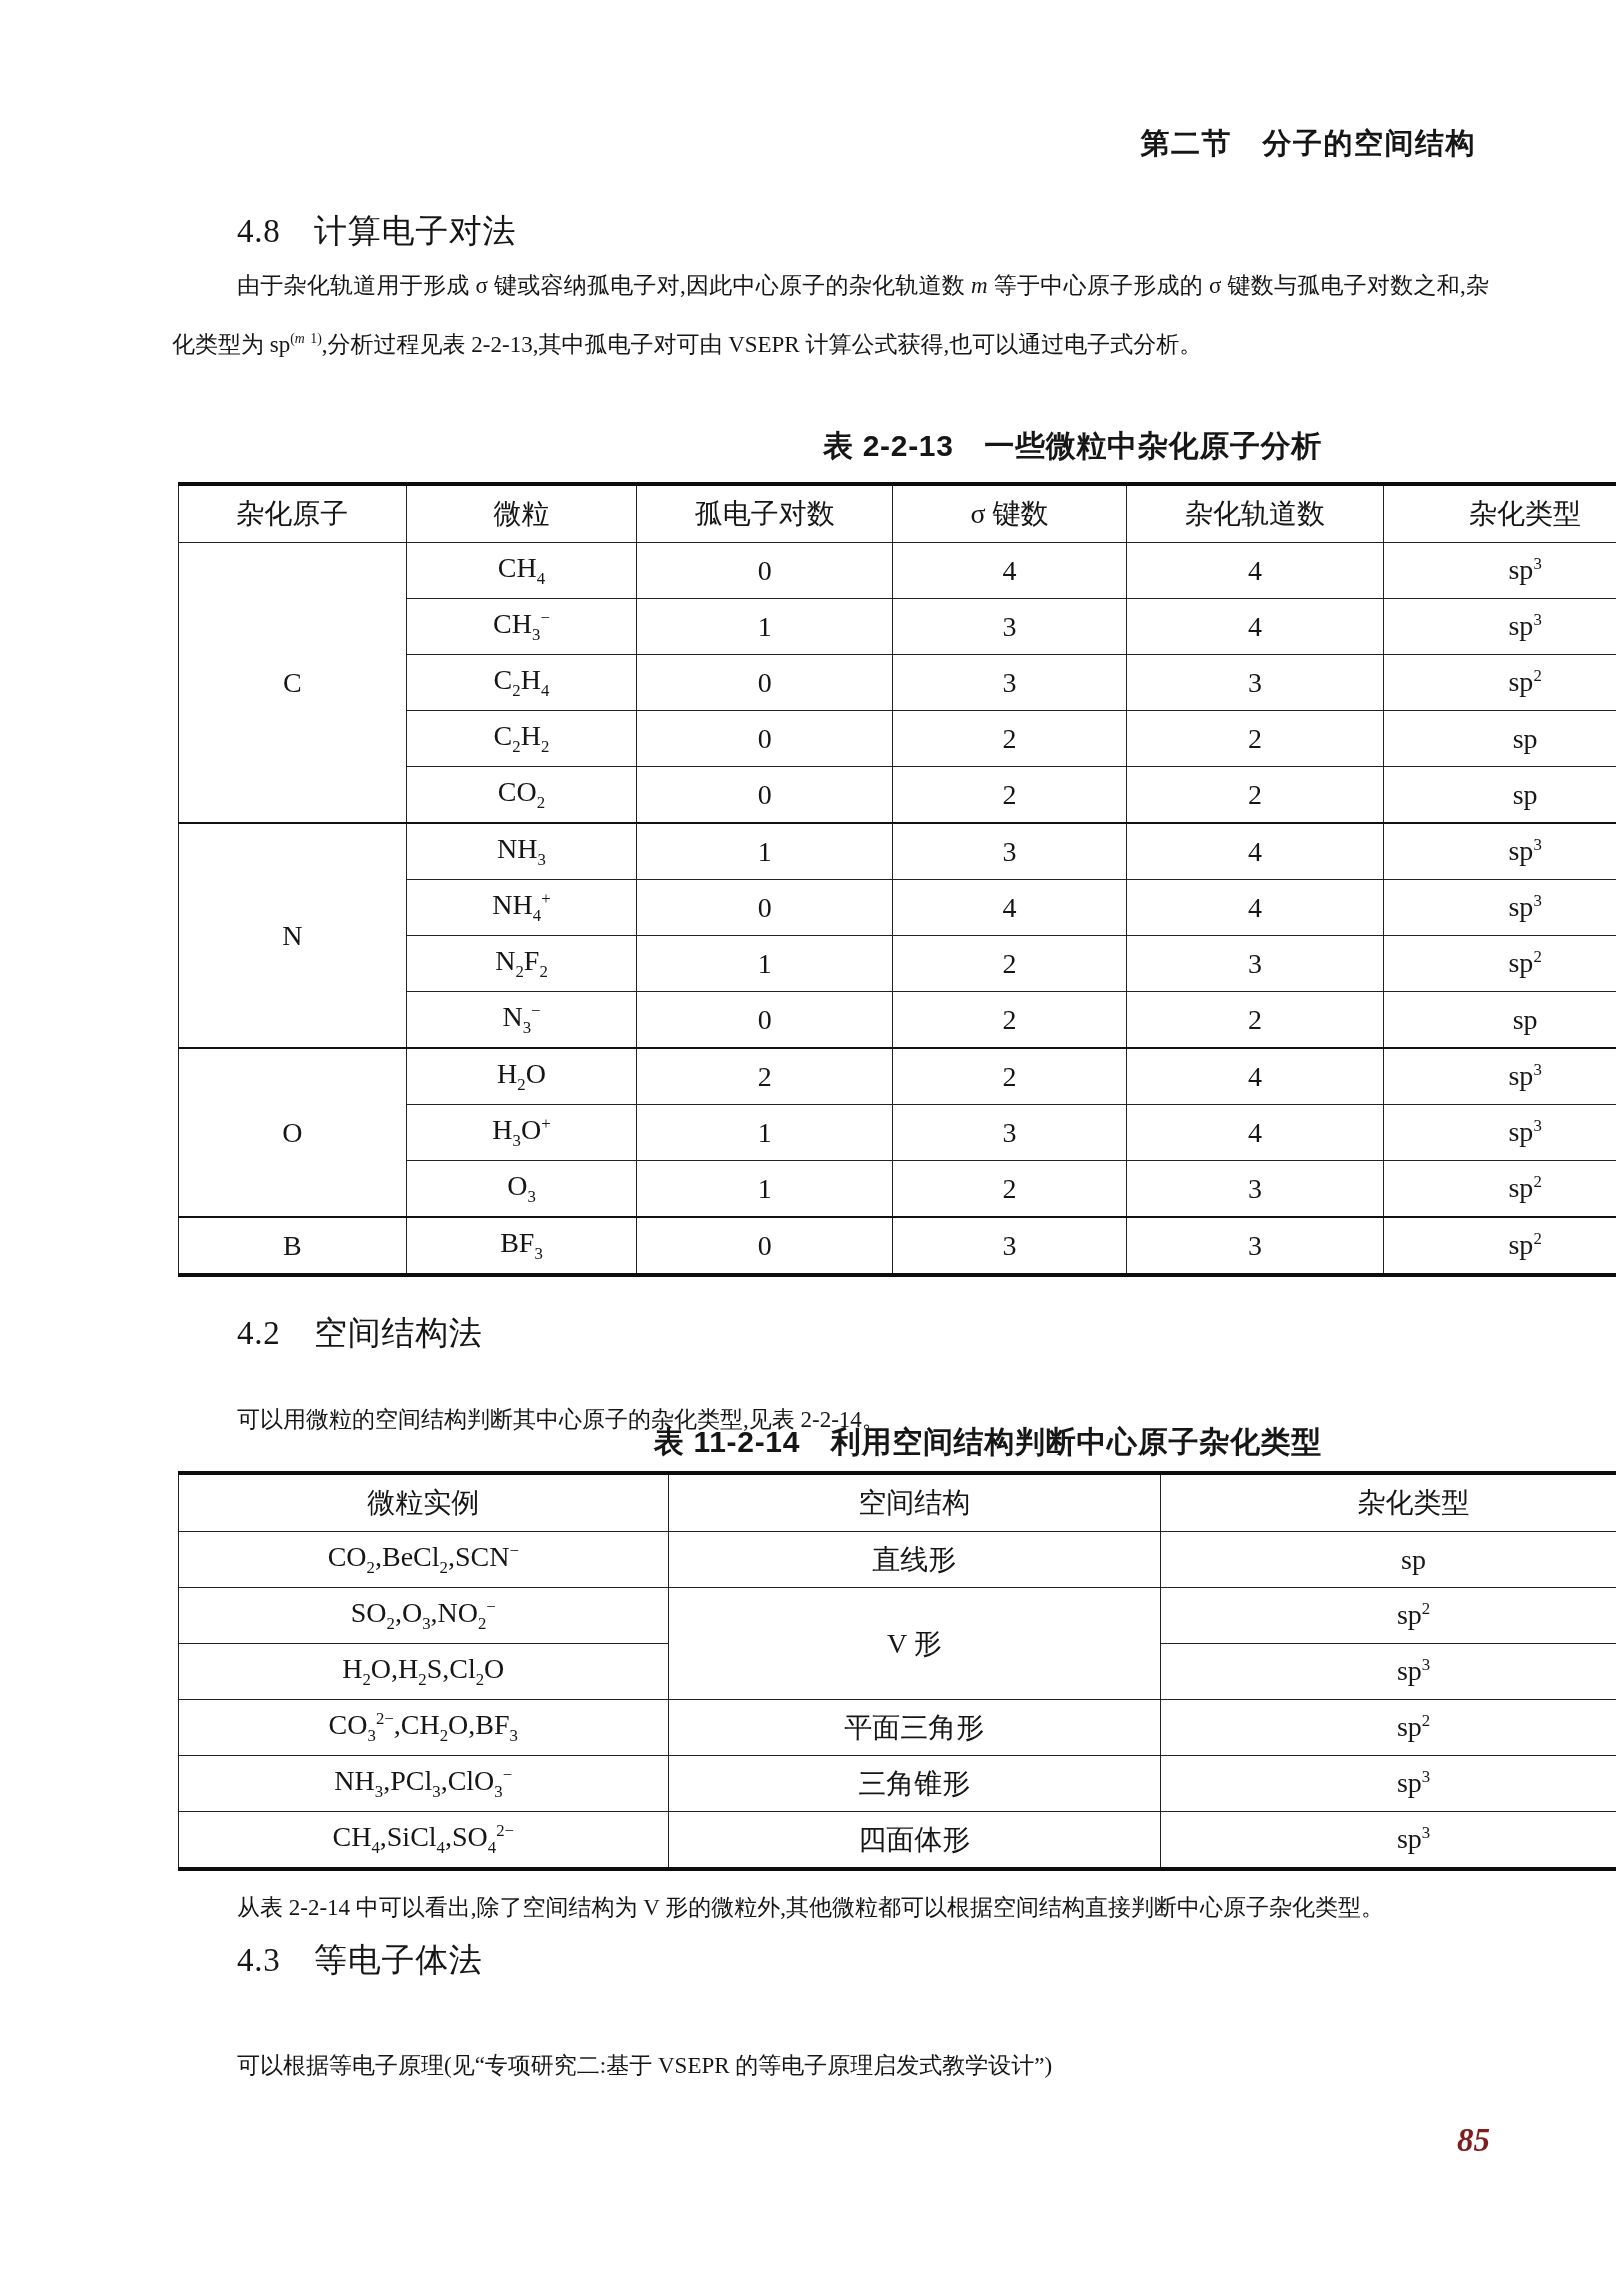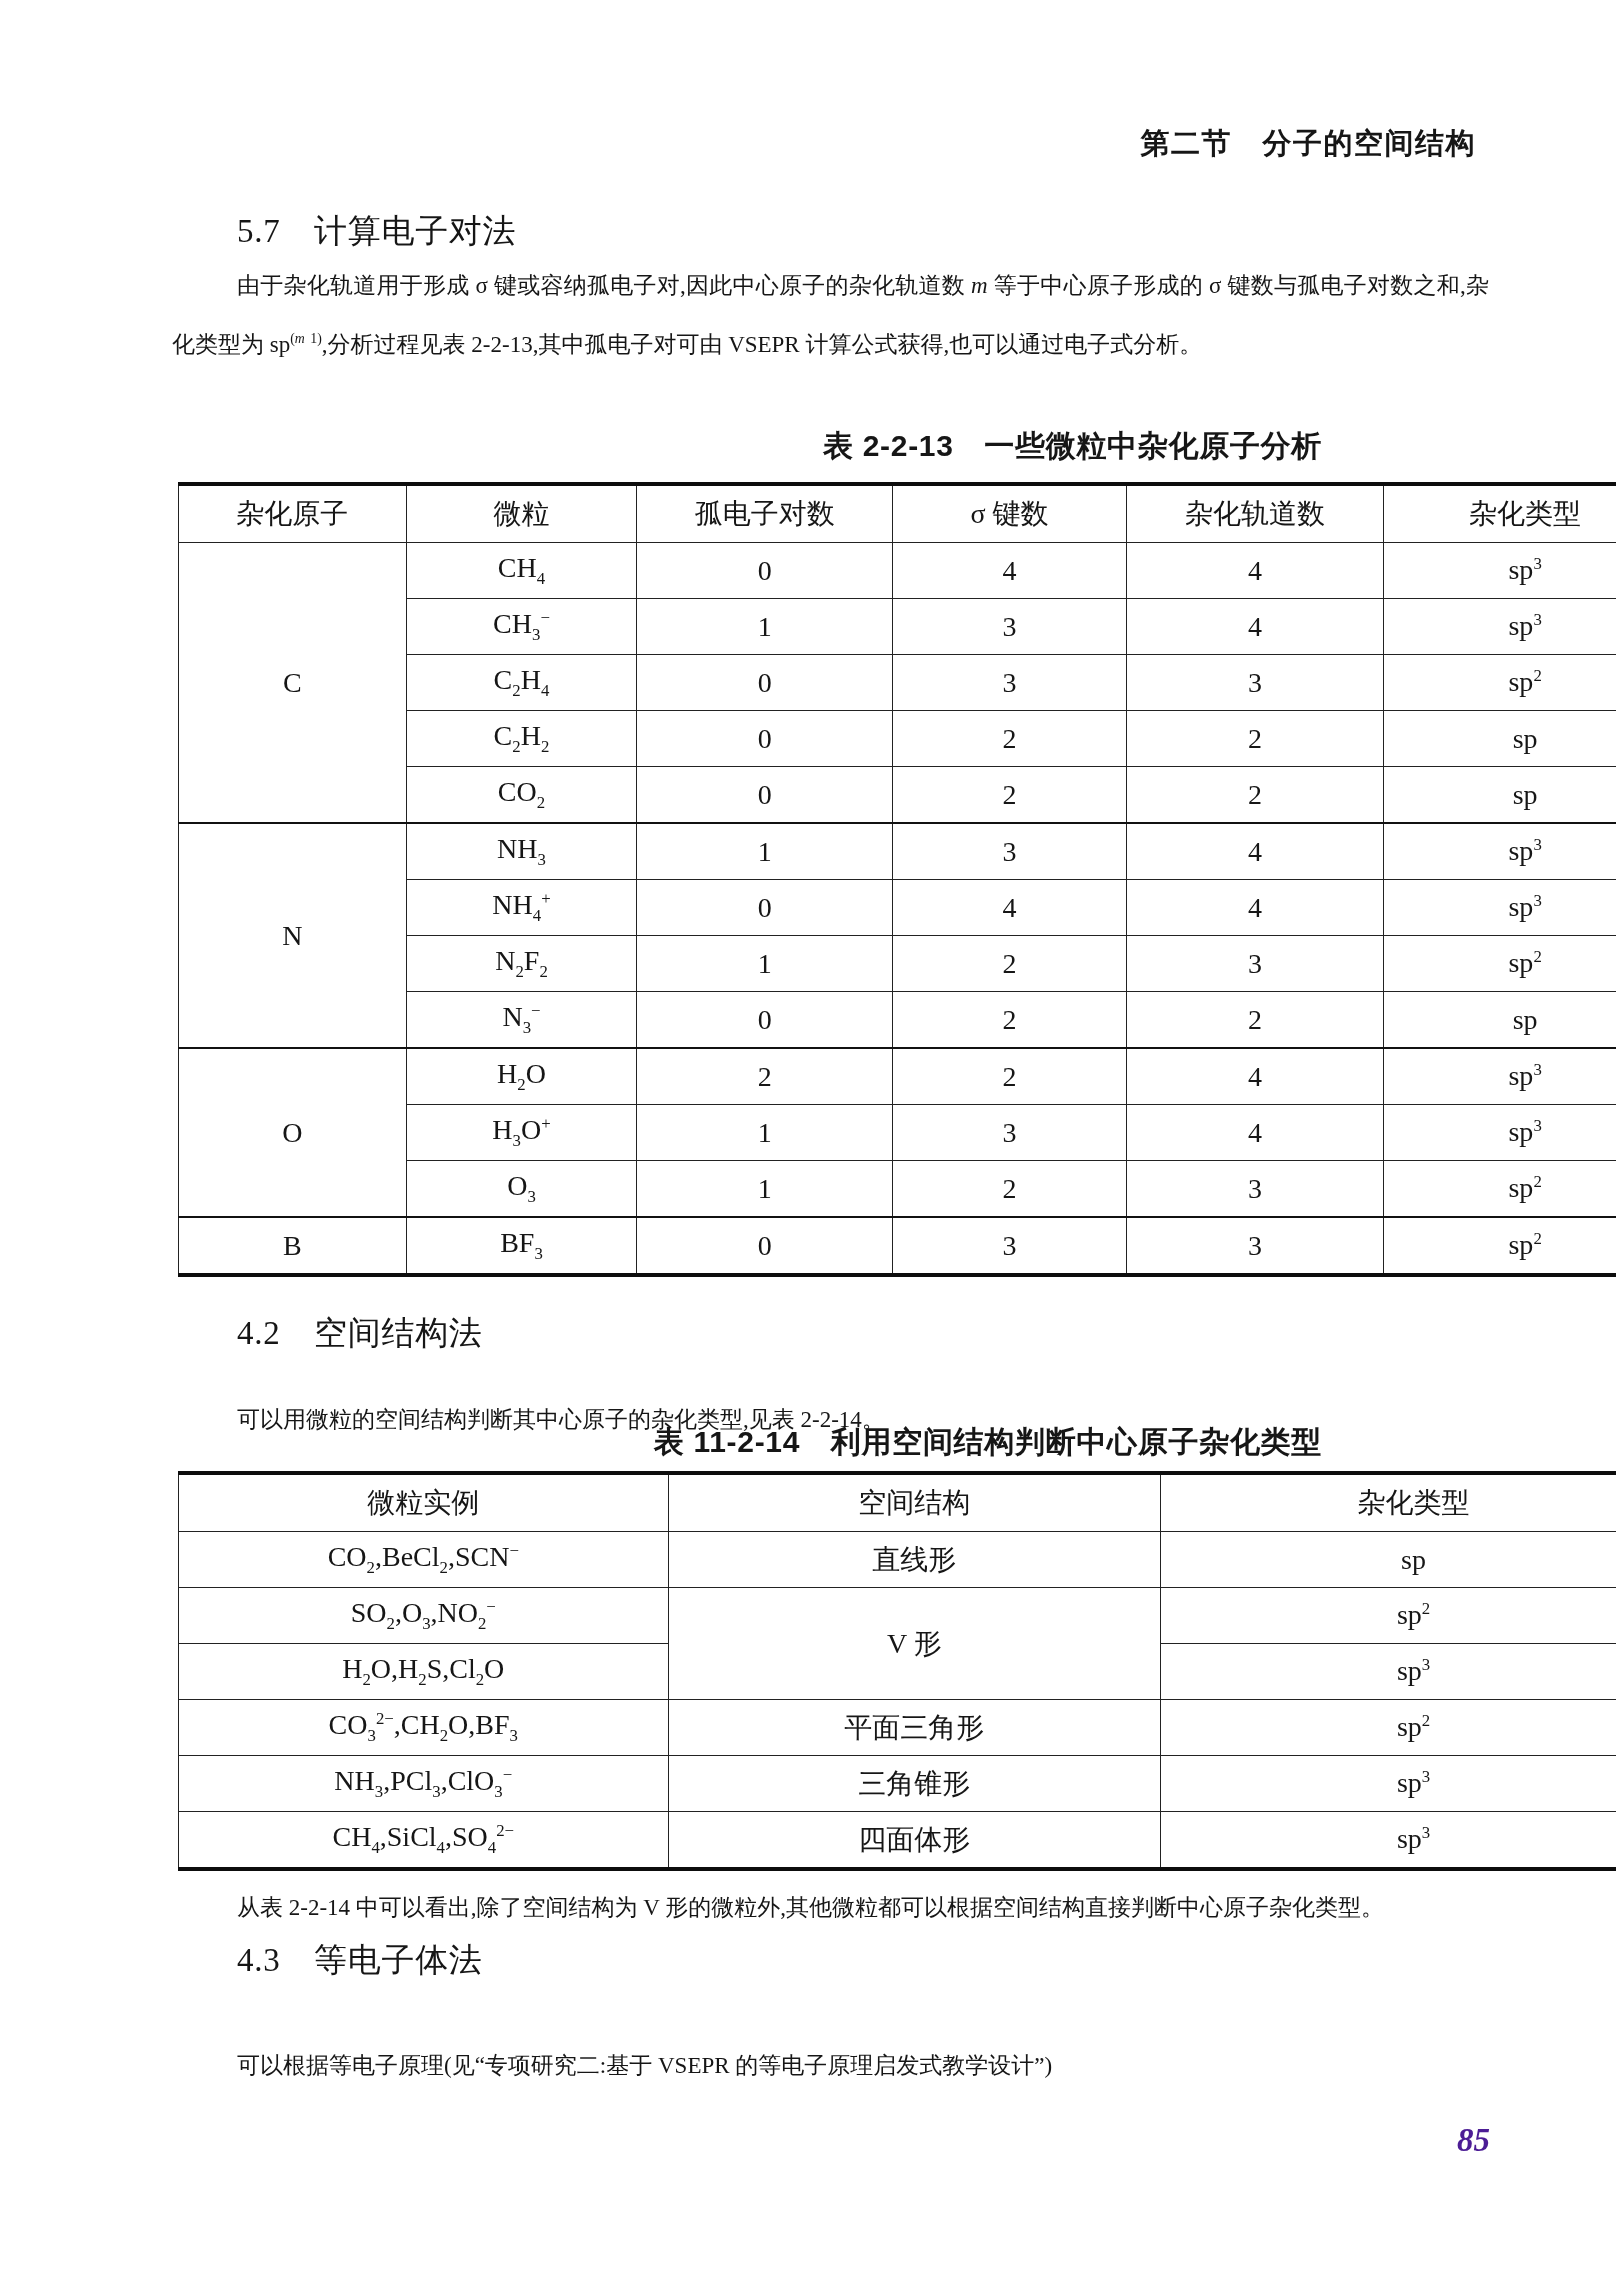--- a/index.html
+++ b/index.html
@@ -40,32 +40,32 @@
   }
   table.doc th { height:56px; }
   table.doc td { height:55px; }
   #table13 { top:482px; }
   #table14 { top:1471px; }
   tr.grp td { border-top:2.2px solid #111; }
   sub { font-size:60%; }
   sup { font-size:60%; }
   .page-number {
     position:absolute; top:2122px; right:127px;
-    font-size:33px; font-style:italic; font-weight:bold; color:#4c1d95;
+    font-size:33px; font-style:italic; font-weight:bold; color:#7f1d1d;
     font-family:"Liberation Serif", serif;
   }
 </style>
 </head>
 <body>
 
 <div class="page">
 
   <div class="header-right hei">第二节　分子的空间结构</div>
 
-  <div class="sec-heading" style="top:209px;">5.7　计算电子对法</div>
+  <div class="sec-heading" style="top:209px;">4.8　计算电子对法</div>
 
   <div class="para indent" style="top:259px;">由于杂化轨道用于形成 σ 键或容纳孤电子对,因此中心原子的杂化轨道数 <i>m</i> 等于中心原子形成的 σ 键数与孤电子对数之和,杂化类型为 sp<sup>(<i>m</i>  1)</sup>,分析过程见表 2-2-13,其中孤电子对可由 VSEPR 计算公式获得,也可以通过电子式分析。</div>
 
   <div class="tbl-title hei" style="top:426px;">表 2-2-13　一些微粒中杂化原子分析</div>
 
   <table class="doc" id="table13">
       <colgroup>
         <col style="width: 15.3%;">
         <col style="width: 15.5%;">
         <col style="width: 17.2%;">

